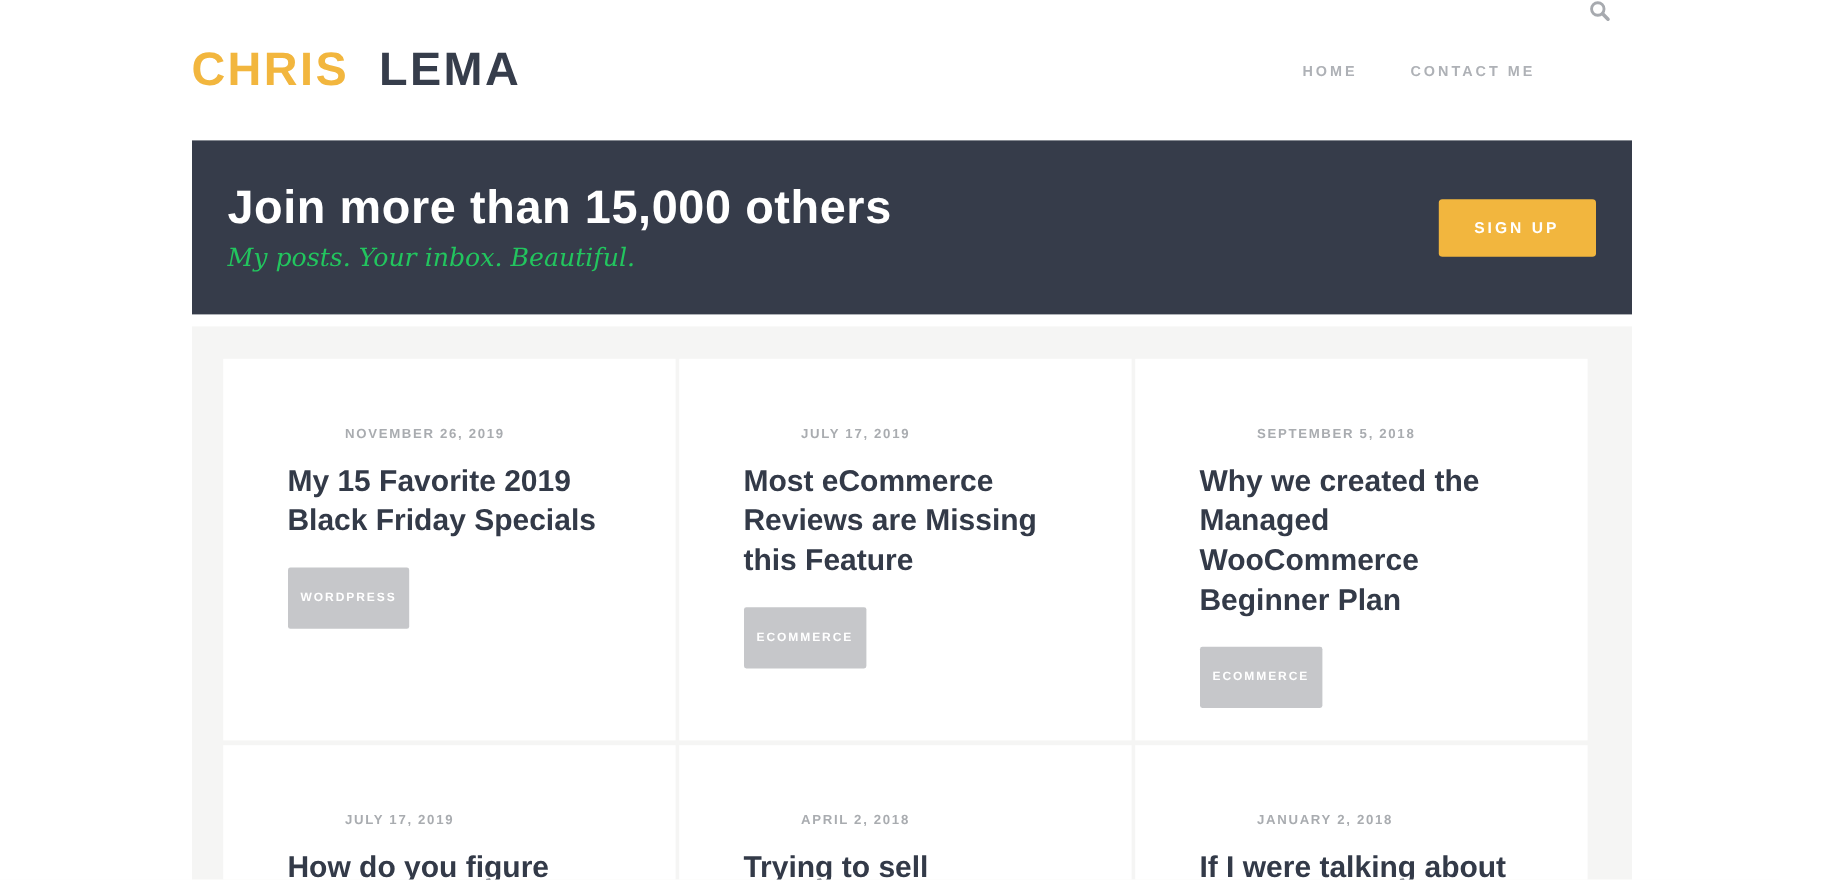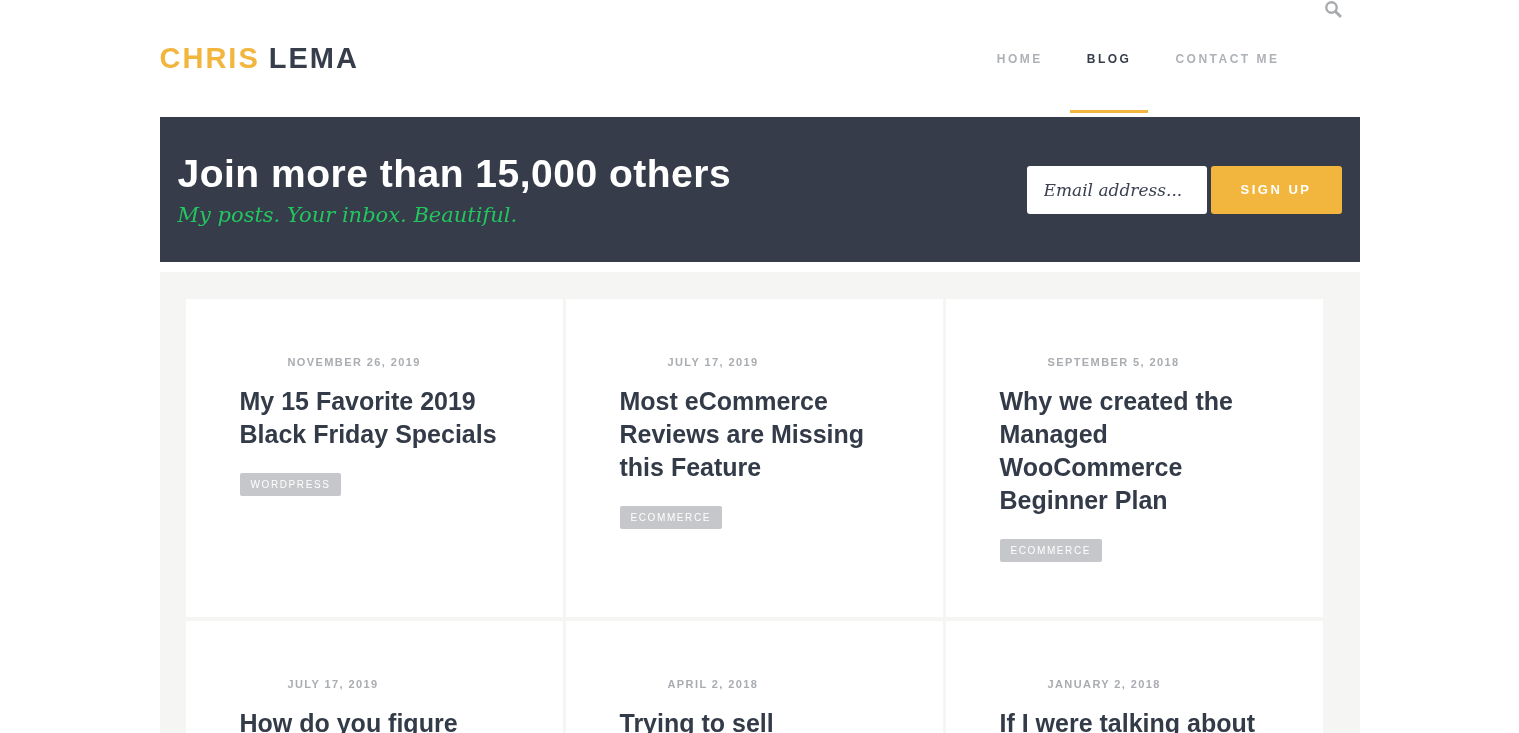--- a/index.html
+++ b/index.html
@@ -13,37 +13,37 @@
     --tag-bg:#c6c7ca;
   }
   *{margin:0;padding:0;box-sizing:border-box;}
   html,body{width:1519px;height:733px;overflow:hidden;background:#ffffff;
     font-family:"Liberation Sans",sans-serif;}
   .container{width:1200px;margin:0 auto;}
 
   
   .header{height:117px;background:#ffffff;}
   .header-inner{display:flex;align-items:center;justify-content:space-between;height:100%;}
-  .logo{display:flex;align-items:center;gap:9px;font-size:29px;font-weight:bold;
+  .logo{display:flex;align-items:center;gap:25px;font-size:39px;font-weight:bold;
     letter-spacing:2px;text-decoration:none;cursor:pointer;}
   .logo .logo-first{color:var(--accent);}
   .logo .logo-second{color:var(--dark);}
   .nav{display:flex;align-items:flex-start;height:100%;padding-right:18px;}
   .nav-item{position:relative;height:100%;display:flex;align-items:center;
     margin-left:44px;font-size:12px;font-weight:bold;letter-spacing:2.5px;
     color:var(--nav-gray);cursor:pointer;text-decoration:none;}
   .nav-item.active{color:var(--dark);}
   .nav-item.active::after{content:"";position:absolute;bottom:4px;left:50%;
     transform:translateX(-50%);width:78px;height:3px;background:var(--accent);}
   .search-btn{margin-left:44px;background:none;border:none;cursor:pointer;
     display:flex;align-items:center;padding:0;}
 
   
   .hero{height:145px;background:var(--hero-bg);display:flex;align-items:center;
-    justify-content:space-between;padding:0 18px;}
+    justify-content:space-between;padding:0 30px;}
   .hero-title{color:#ffffff;font-size:39px;font-weight:bold;letter-spacing:0.5px;}
   .hero-subtitle{margin-top:7px;color:#22c55e;font-size:21px;font-style:italic;
     font-family:"DejaVu Serif",serif;}
   .hero-form{display:flex;align-items:center;gap:4px;}
   .hero-input{width:180px;height:48px;border:none;border-radius:3px;background:#ffffff;
     padding:0 17px;font-size:17px;font-style:italic;font-family:"DejaVu Serif",serif;
     color:#3a4050;outline:none;}
   .hero-input::placeholder{color:#3a4050;opacity:1;}
   .signup-btn{width:131px;height:48px;border:none;border-radius:3px;background:var(--accent);
     color:#ffffff;font-size:13px;font-weight:bold;letter-spacing:2.5px;cursor:pointer;
@@ -52,54 +52,52 @@
   
   .content{background:var(--content-bg);margin-top:10px;padding:27px 37px 40px 26px;}
   .post-grid{display:grid;grid-template-columns:repeat(3,377px);grid-auto-rows:318px;
     column-gap:3px;row-gap:4px;}
   .post-card{background:#ffffff;padding:57px 50px 0 54px;cursor:pointer;}
   .post-date{font-size:11px;font-weight:bold;letter-spacing:1.4px;color:var(--date-gray);padding-left:48px;}
   .post-title{margin-top:17px;font-size:25px;font-weight:bold;line-height:33px;
     color:var(--title-navy);}
   .post-tag-row{margin-top:22px;}
   .post-tag{display:inline-block;background:var(--tag-bg);color:#ffffff;font-size:10px;
-    font-weight:normal;letter-spacing:1.6px;padding:6px 11px;border-radius:2px;cursor:pointer;}
+    font-weight:bold;letter-spacing:1.6px;padding:20px 11px;border-radius:2px;cursor:pointer;}
 </style>
 </head>
 <body>
 
 <div class="header">
   <div class="container header-inner">
     <a class="logo">
       <span class="logo-first">CHRIS</span>
       <span class="logo-second">LEMA</span>
     </a>
     <nav class="nav">
       <a class="nav-item">HOME</a>
-      <a class="nav-item active">BLOG</a>
       <a class="nav-item">CONTACT ME</a>
       <button class="search-btn">
         <span style="display:flex;">
           <svg width="18" height="18" viewBox="0 0 18 18">
             <circle cx="7.5" cy="7.5" r="5.2" fill="none" stroke="#a7aaaf" stroke-width="2.4"></circle>
             <line x1="11.5" y1="11.5" x2="16" y2="16" stroke="#a7aaaf" stroke-width="3" stroke-linecap="round"></line>
           </svg>
         </span>
       </button>
     </nav>
   </div>
 </div>
 
 <div class="container hero">
   <div>
     <div class="hero-title">Join more than 15,000 others</div>
     <div class="hero-subtitle">My posts. Your inbox. Beautiful.</div>
   </div>
   <div class="hero-form">
-    <input class="hero-input" type="text" placeholder="Email address..." style="">
     <button class="signup-btn">SIGN UP</button>
   </div>
 </div>
 
 <div class="container content">
   <div class="post-grid">
 
     <div class="post-card">
       <div class="post-date">NOVEMBER 26, 2019</div>
       <div class="post-title">My 15 Favorite 2019 Black Friday Specials</div>

